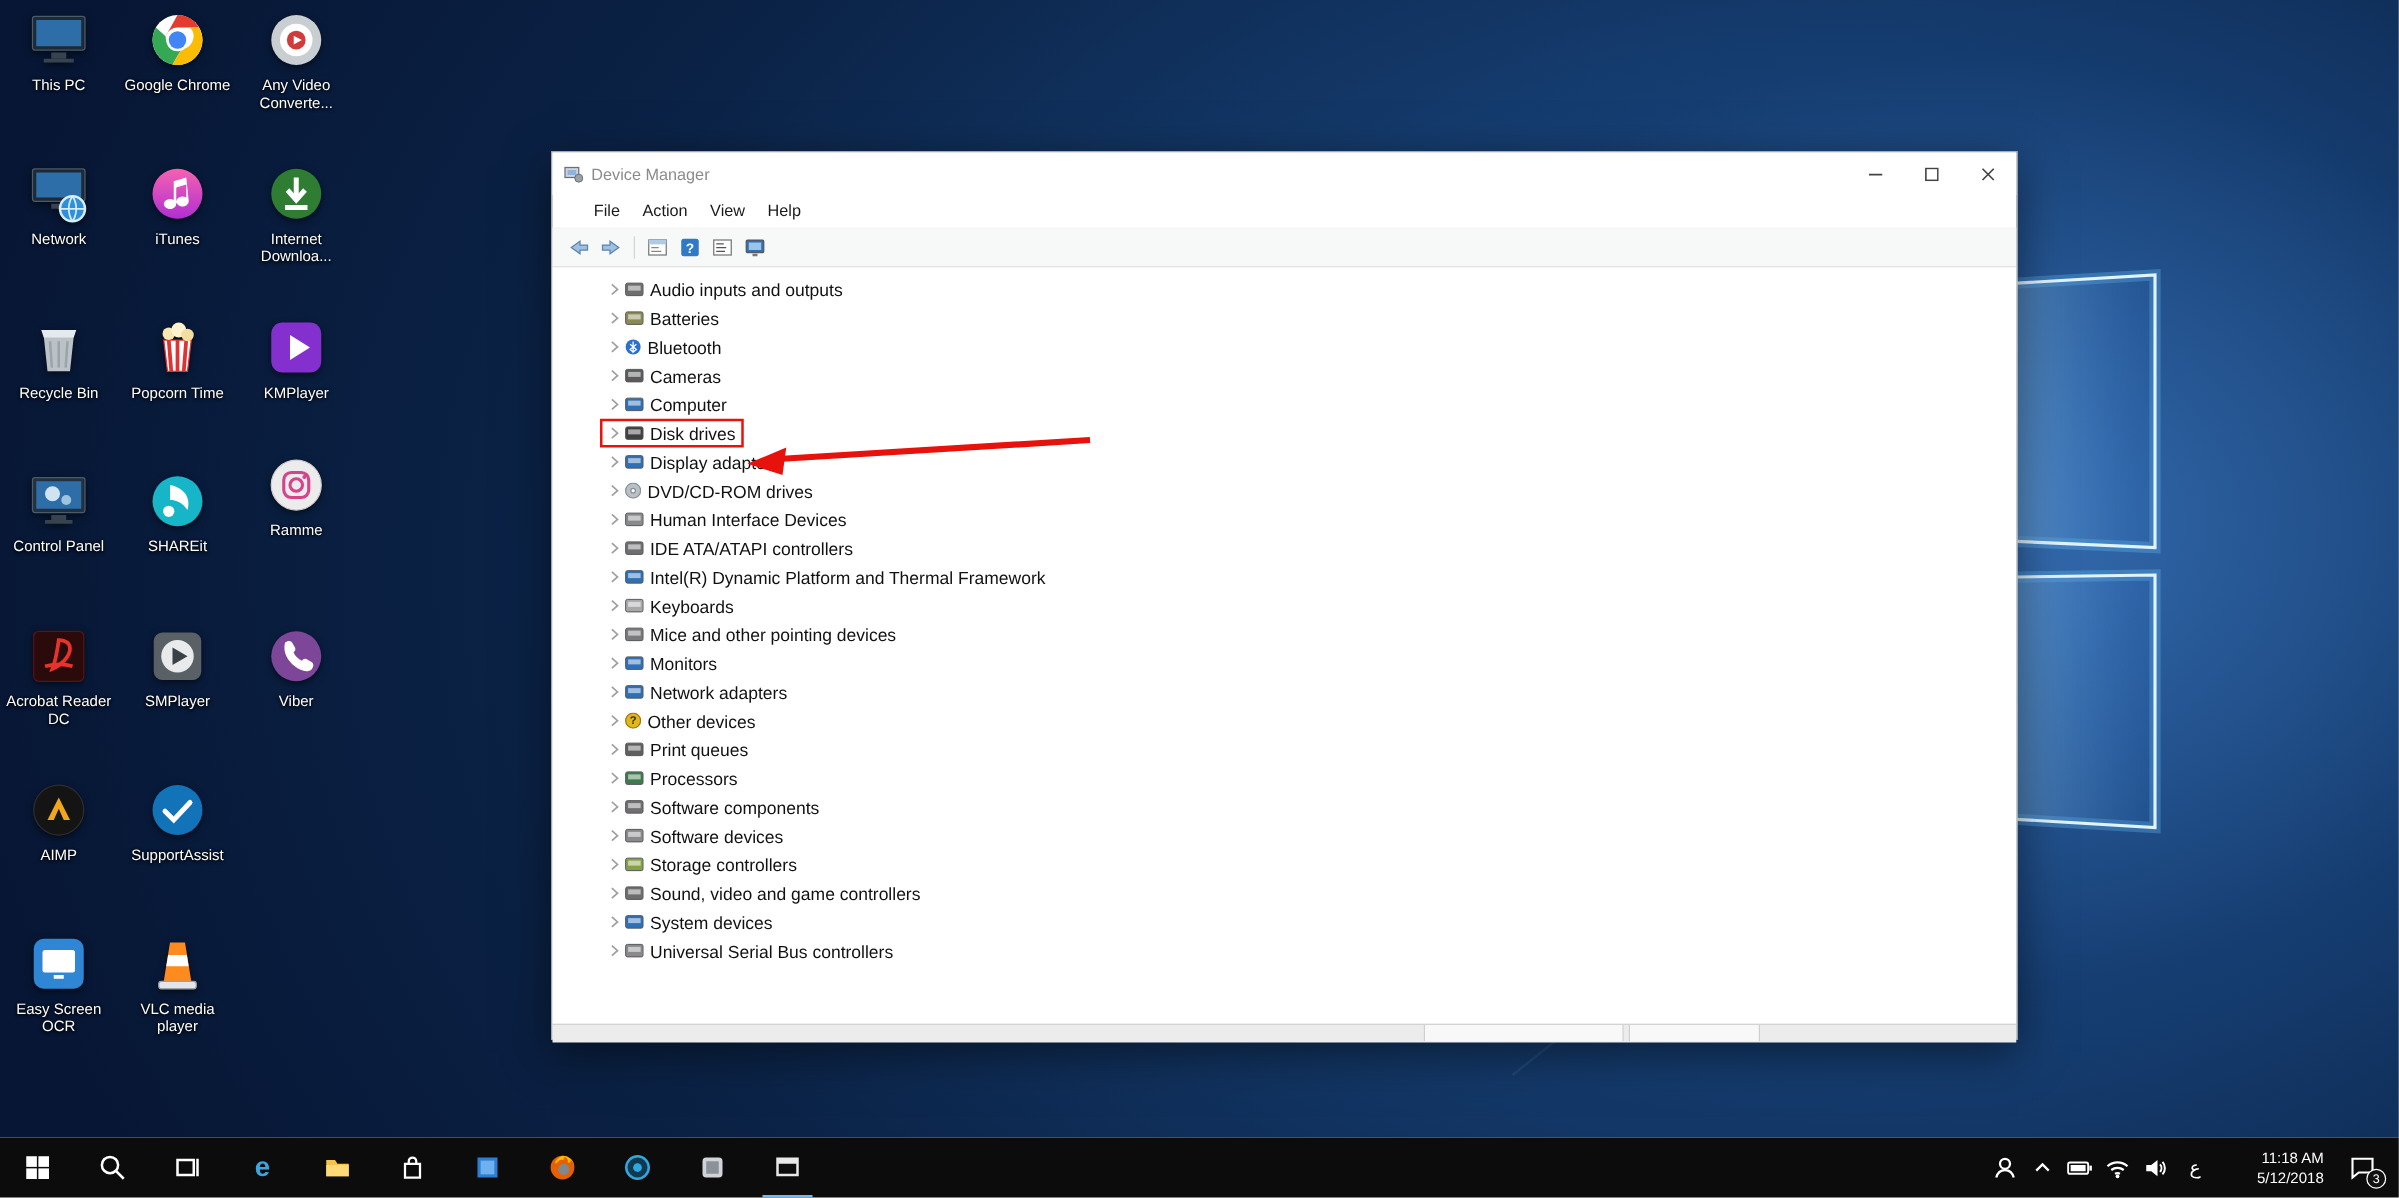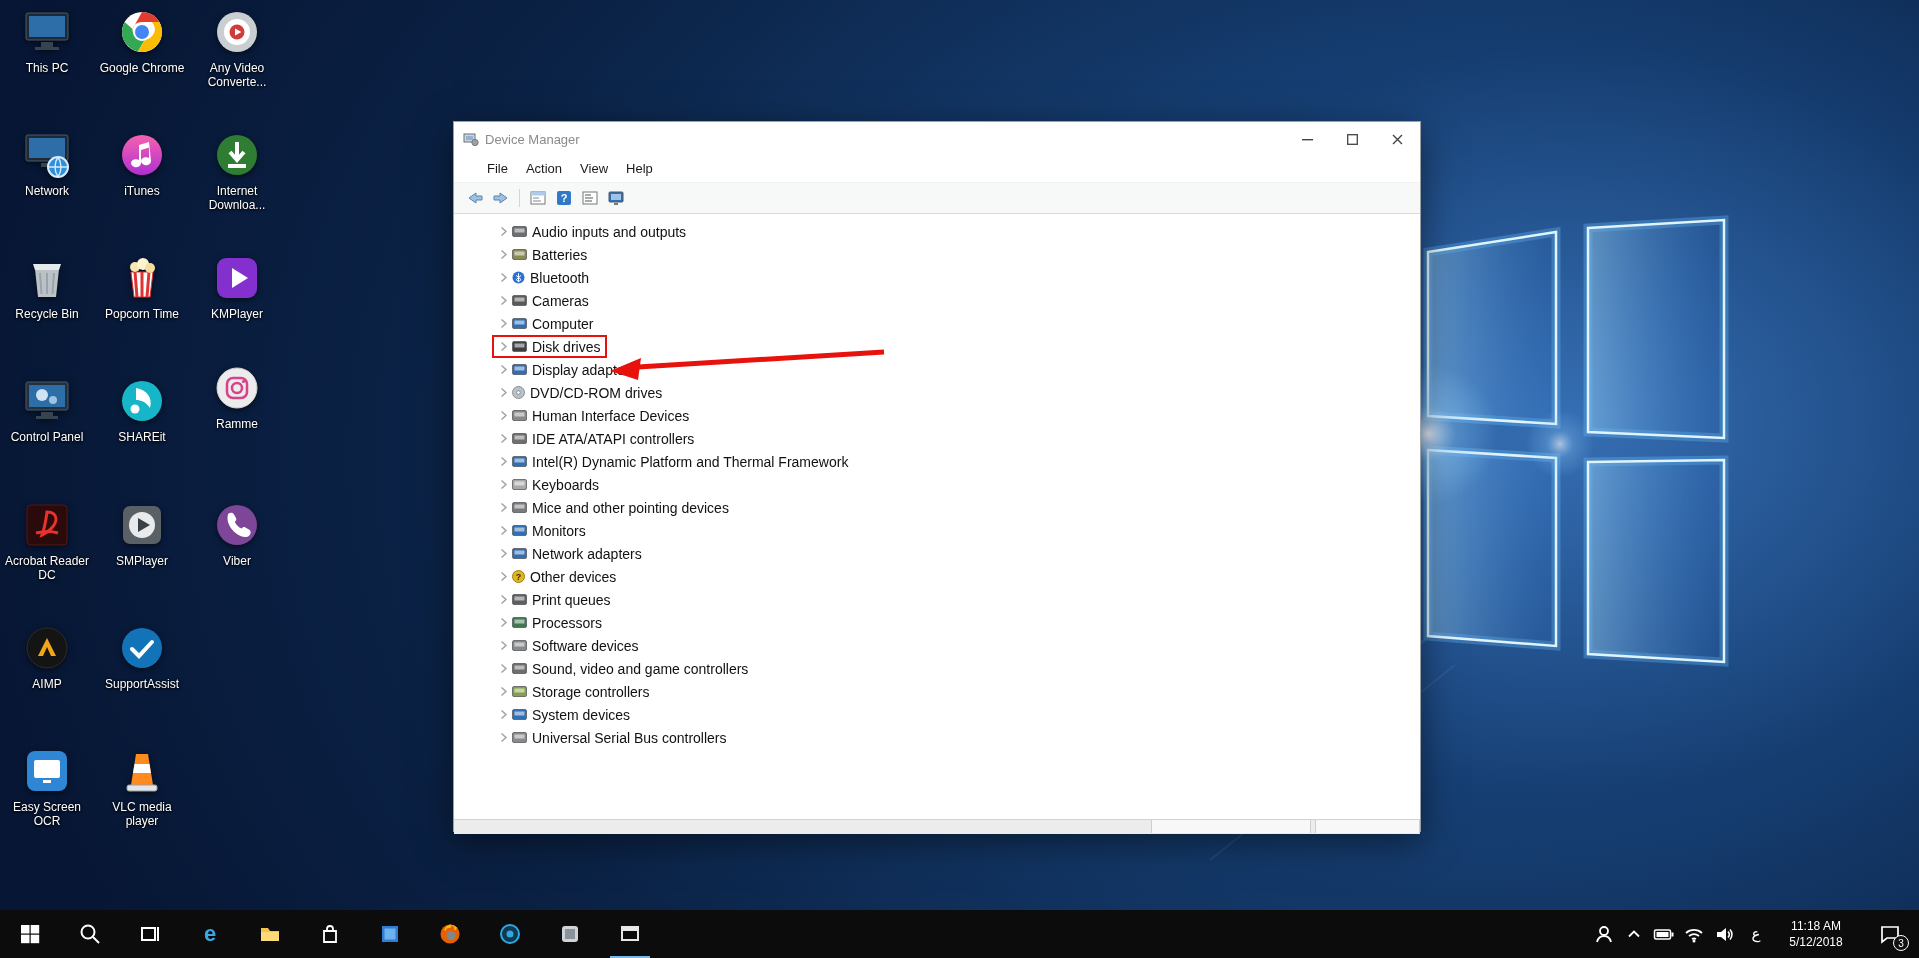--- a/index.html
+++ b/index.html
@@ -12,22 +12,22 @@
   .wallpaper{position:absolute;left:0;top:0;width:1919px;height:910px;display:block;}
 
   
   #desktop-icons{position:absolute;inset:0;}
   .dicon{position:absolute;width:94px;display:flex;flex-direction:column;align-items:center;cursor:default;}
   .di-img{width:52px;height:52px;display:flex;align-items:center;justify-content:center;filter:drop-shadow(0 2px 3px rgba(0,0,0,.55));}
   .di-label{margin-top:3px;max-width:92px;color:#fff;font-size:12px;line-height:1.2;text-align:center;
     text-shadow:0 1px 3px rgba(0,0,0,.95), 0 0 2px rgba(0,0,0,.8);}
 
   
-  .window{position:absolute;left:441px;top:121px;width:968px;height:711px;background:#fff;
-    border:1px solid #9aa0a6;box-shadow:0 10px 34px rgba(0,0,0,.5);box-sizing:border-box;margin-left:12px;}
+  .window{position:absolute;left:441px;top:121px;width:1173px;height:711px;background:#fff;
+    border:1px solid #9aa0a6;box-shadow:0 10px 34px rgba(0,0,0,.5);box-sizing:border-box;}
   .titlebar{height:34px;display:flex;align-items:center;background:#fff;}
   .title-icon{margin:0 6px 0 9px;display:inline-flex;}
   .title-text{font-size:13px;color:#8b8b8b;flex:1;}
   .caption{display:flex;height:34px;}
   .cap-btn{width:45px;height:34px;display:flex;align-items:center;justify-content:center;}
   .menubar{height:26px;display:flex;align-items:center;padding-left:24px;border-bottom:1px solid #f2f2f2;}
   .menu-item{font-size:13px;color:#1a1a1a;padding:0 9px;line-height:26px;}
   .toolbar{height:30px;background:#f7f8f8;border-bottom:1px solid #dcdcdc;display:flex;align-items:center;padding-left:8px;}
   .tool-btn{width:26px;height:24px;display:flex;align-items:center;justify-content:center;}
   .tool-sep{width:1px;height:18px;background:#d4d4d4;margin:0 5px;}
@@ -47,21 +47,21 @@
   .seg2{left:861px;width:103px;}
 
   
   .taskbar{position:absolute;left:0;top:910px;width:1919px;height:48px;background:#0c0c0c;display:flex;align-items:center;}
   #tb-left{display:flex;height:48px;}
   .tb-btn{width:60px;height:48px;display:flex;align-items:center;justify-content:center;position:relative;}
   .tb-btn.open:after{content:"";position:absolute;left:10px;right:10px;bottom:0;height:2px;background:#76b9ed;}
   .tray{margin-left:auto;display:flex;align-items:center;height:48px;padding-right:6px;}
   .tray-ic{width:30px;height:48px;display:flex;align-items:center;justify-content:center;}
   .lang{width:34px;text-align:center;color:#fff;font-size:15px;}
-  .clock{width:86px;display:flex;flex-direction:column;align-items:center;color:#fff;font-size:12px;line-height:1.35;padding-right:8px;}
+  .clock{width:86px;display:flex;flex-direction:column;align-items:flex-end;color:#fff;font-size:12px;line-height:1.35;padding-right:8px;}
   .ac{width:46px;height:48px;display:flex;align-items:center;justify-content:center;position:relative;}
   .badge{position:absolute;right:4px;bottom:7px;min-width:16px;height:16px;border-radius:8px;background:#111;
     border:1px solid #fff;color:#fff;font-size:10px;display:flex;align-items:center;justify-content:center;box-sizing:border-box;}
 </style>
 </head>
 <body>
 
 <div class="desktop">
 
   <svg class="wallpaper" viewBox="0 0 1919 910" preserveAspectRatio="none">
@@ -669,57 +669,73 @@
             </div>
             <div class="row child">
               <span class="rowinner">
                 <span class="chev">
                   <svg width="9" height="11">
                     <path d="M2.5 1.5 L7 5.5 L2.5 9.5" fill="none" stroke="#a0a0a0" stroke-width="1.4"></path>
                   </svg>
                 </span>
                 <span class="ticon">
                   <svg width="15" height="13">
+                    <rect x="0.5" y="1.5" width="14" height="10" rx="1.5" fill="#6f6f6f" stroke="#55595e" stroke-width="0.8"></rect>
+                    <rect x="2.5" y="3.5" width="10" height="4" fill="rgba(255,255,255,0.55)"></rect>
+                  </svg>
+                </span>
+                <span class="tlabel">Software components</span>
+              </span>
+            </div>
+            <div class="row child">
+              <span class="rowinner">
+                <span class="chev">
+                  <svg width="9" height="11">
+                    <path d="M2.5 1.5 L7 5.5 L2.5 9.5" fill="none" stroke="#a0a0a0" stroke-width="1.4"></path>
+                  </svg>
+                </span>
+                <span class="ticon">
+                  <svg width="15" height="13">
                     <rect x="0.5" y="1.5" width="14" height="10" rx="1.5" fill="#8a8a8a" stroke="#55595e" stroke-width="0.8"></rect>
                     <rect x="2.5" y="3.5" width="10" height="4" fill="rgba(255,255,255,0.55)"></rect>
                   </svg>
                 </span>
                 <span class="tlabel">Software devices</span>
               </span>
             </div>
             <div class="row child">
               <span class="rowinner">
                 <span class="chev">
                   <svg width="9" height="11">
                     <path d="M2.5 1.5 L7 5.5 L2.5 9.5" fill="none" stroke="#a0a0a0" stroke-width="1.4"></path>
                   </svg>
                 </span>
                 <span class="ticon">
                   <svg width="15" height="13">
+                    <rect x="0.5" y="1.5" width="14" height="10" rx="1.5" fill="#86a045" stroke="#55595e" stroke-width="0.8"></rect>
+                    <rect x="2.5" y="3.5" width="10" height="4" fill="rgba(255,255,255,0.55)"></rect>
+                  </svg>
+                </span>
+                <span class="tlabel">Storage controllers</span>
+              </span>
+            </div>
+            <div class="row child">
+              <span class="rowinner">
+                <span class="chev">
+                  <svg width="9" height="11">
+                    <path d="M2.5 1.5 L7 5.5 L2.5 9.5" fill="none" stroke="#a0a0a0" stroke-width="1.4"></path>
+                  </svg>
+                </span>
+                <span class="ticon">
+                  <svg width="15" height="13">
                     <rect x="0.5" y="1.5" width="14" height="10" rx="1.5" fill="#6e6e6e" stroke="#55595e" stroke-width="0.8"></rect>
                     <rect x="2.5" y="3.5" width="10" height="4" fill="rgba(255,255,255,0.55)"></rect>
                   </svg>
                 </span>
                 <span class="tlabel">Sound, video and game controllers</span>
-              </span>
-            </div>
-            <div class="row child">
-              <span class="rowinner">
-                <span class="chev">
-                  <svg width="9" height="11">
-                    <path d="M2.5 1.5 L7 5.5 L2.5 9.5" fill="none" stroke="#a0a0a0" stroke-width="1.4"></path>
-                  </svg>
-                </span>
-                <span class="ticon">
-                  <svg width="15" height="13">
-                    <rect x="0.5" y="1.5" width="14" height="10" rx="1.5" fill="#86a045" stroke="#55595e" stroke-width="0.8"></rect>
-                    <rect x="2.5" y="3.5" width="10" height="4" fill="rgba(255,255,255,0.55)"></rect>
-                  </svg>
-                </span>
-                <span class="tlabel">Storage controllers</span>
               </span>
             </div>
             <div class="row child">
               <span class="rowinner">
                 <span class="chev">
                   <svg width="9" height="11">
                     <path d="M2.5 1.5 L7 5.5 L2.5 9.5" fill="none" stroke="#a0a0a0" stroke-width="1.4"></path>
                   </svg>
                 </span>
                 <span class="ticon">

